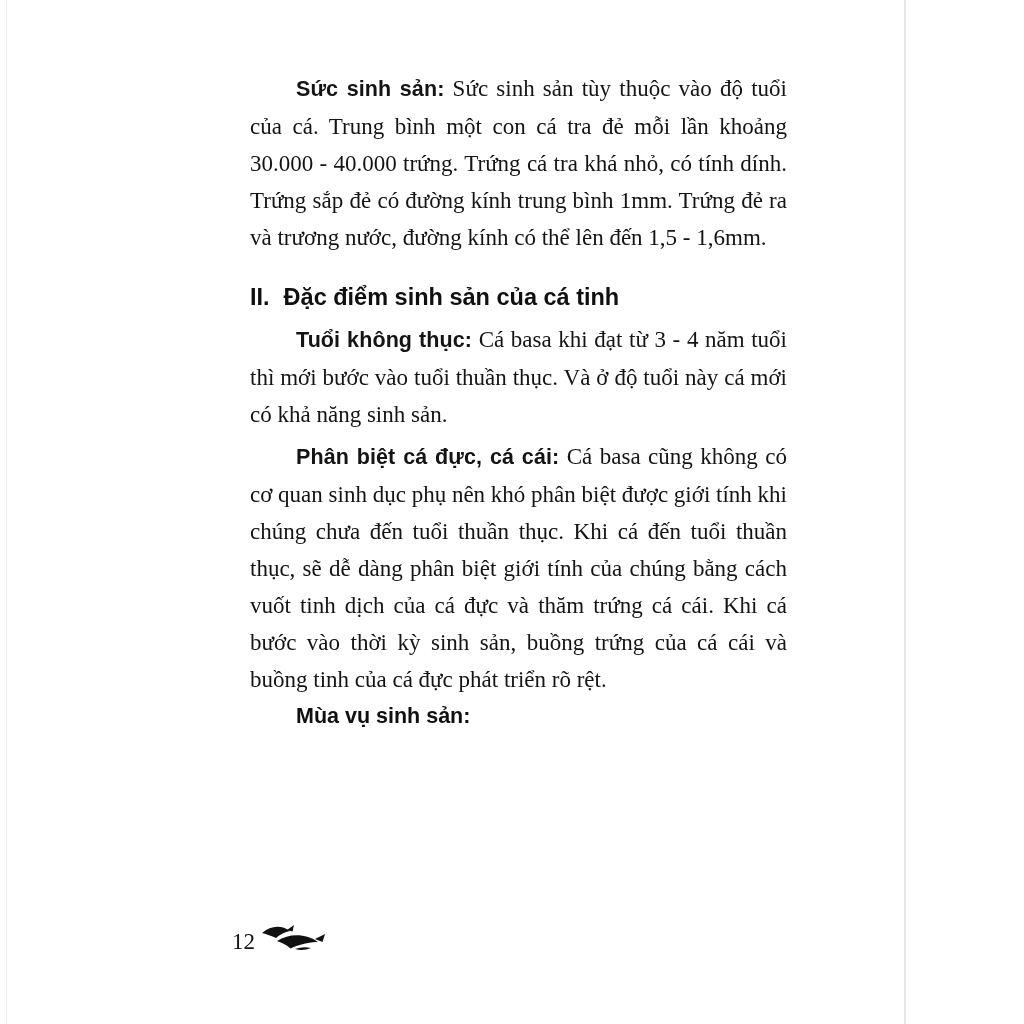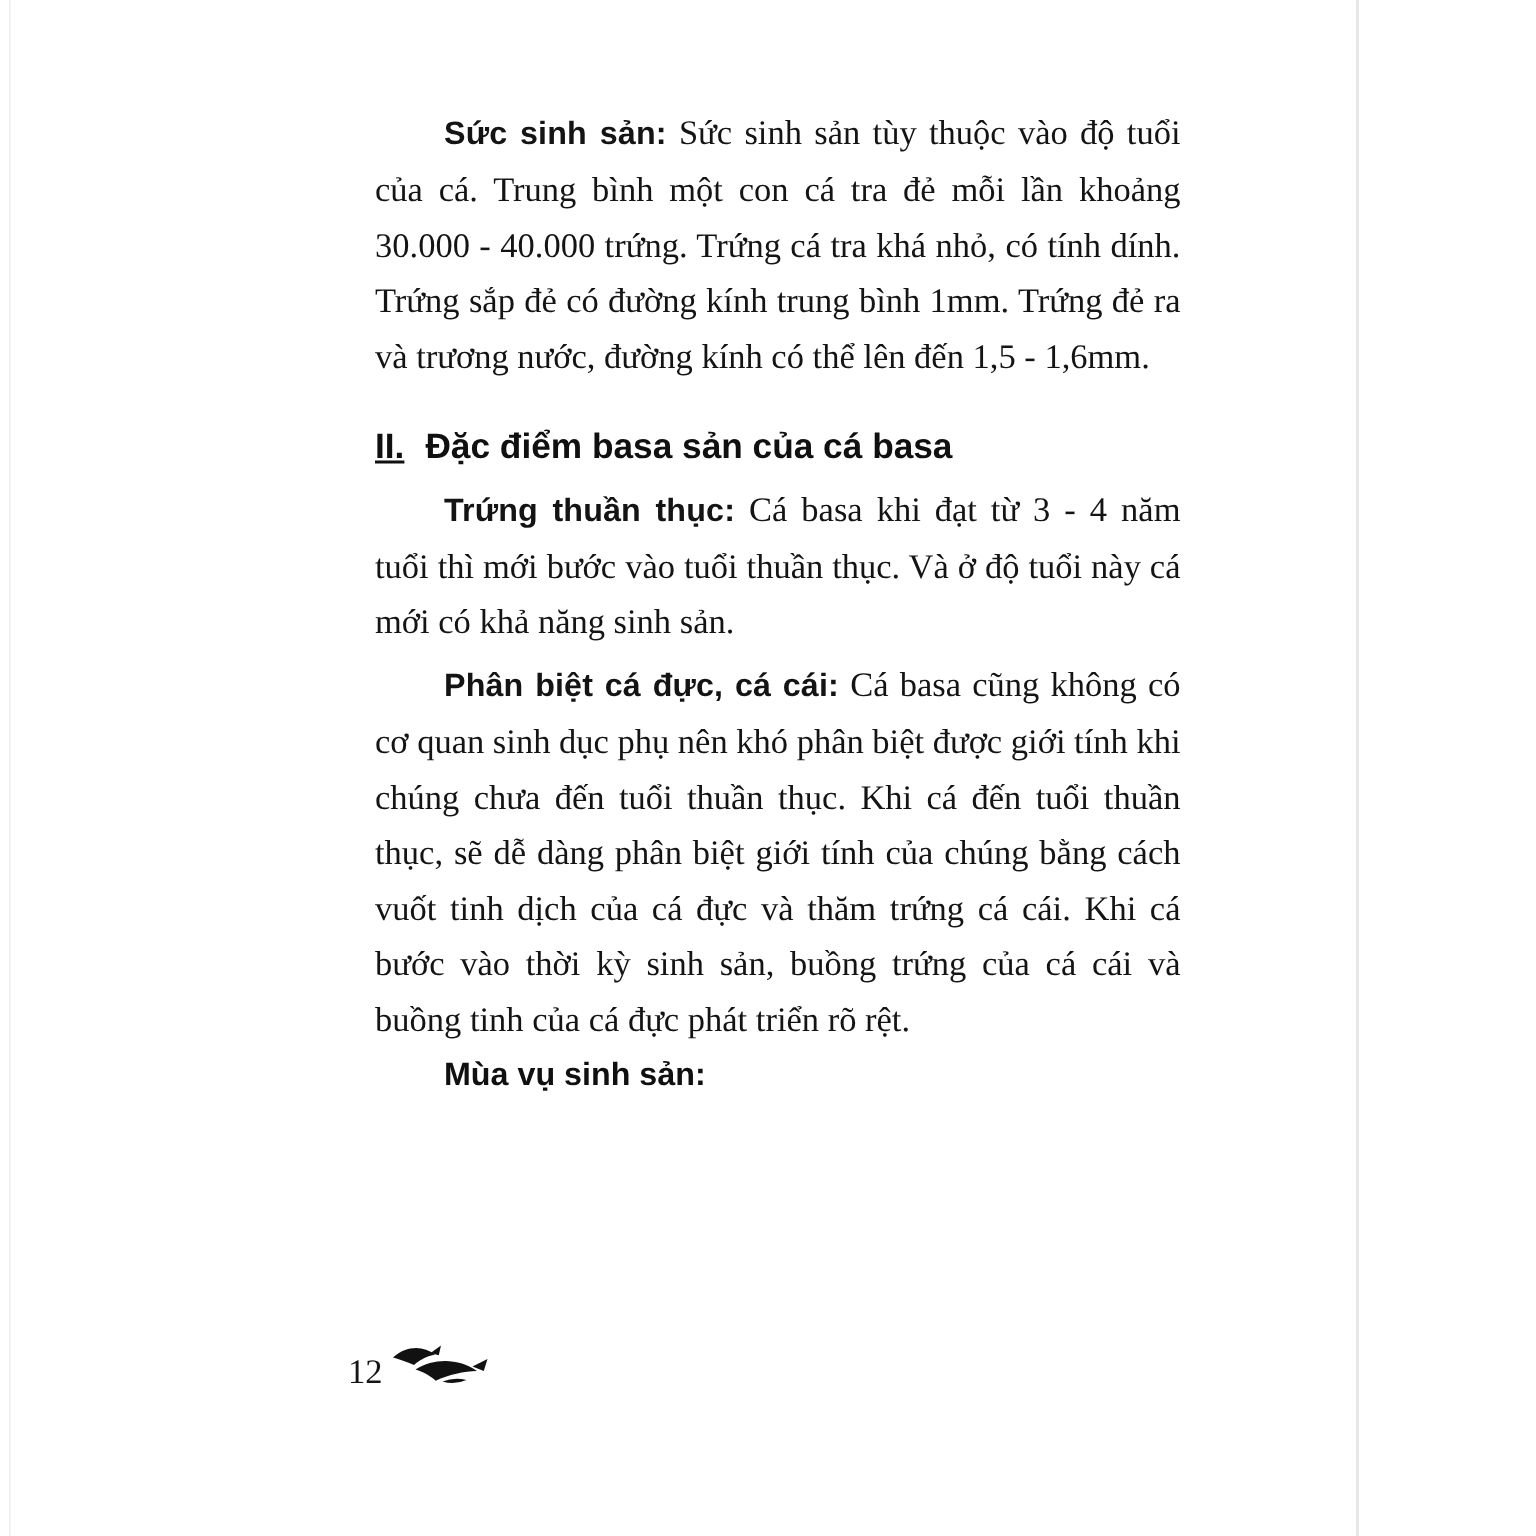--- a/index.html
+++ b/index.html
@@ -46,35 +46,35 @@
   h2.section-heading {
     margin-top: 24px;
     margin-bottom: 7px;
     font-family: "Liberation Sans", sans-serif;
     font-weight: 700;
     font-size: 23.5px;
     line-height: 34px;
     text-align: left;
     color: #101010;
   }
-  h2.section-heading .numeral { margin-right: 14px; text-decoration: underline; }
+  h2.section-heading .numeral { margin-right: 14px; }
   .subheading {
     margin-top: 0;
     margin-bottom: 4px;
     padding-left: 46px;
     font-family: "Liberation Sans", sans-serif;
     font-weight: 700;
     font-size: 21.5px;
     line-height: 37px;
     text-align: left;
     color: #101010;
   }
   .footer {
     position: absolute;
-    left: 232px; top: 892px;
+    left: 232px; top: 920px;
     display: flex;
     align-items: flex-end;
     gap: 2px;
   }
   .page-number {
     font-size: 23px;
     line-height: 28px;
     color: #141414;
   }
   .ornament { display: inline-block; margin-left: 2px; }
@@ -83,23 +83,23 @@
 <body>
 
 <div class="scan-canvas">
   <div class="edge-left"></div>
   <div class="edge-right"></div>
 
   <div class="text-block">
 
     <p class="para"><b class="lead">Sức sinh sản:</b><span> Sức sinh sản tùy thuộc vào độ tuổi của cá. Trung bình một con cá tra đẻ mỗi lần khoảng 30.000 - 40.000 trứng. Trứng cá tra khá nhỏ, có tính dính. Trứng sắp đẻ có đường kính trung bình 1mm. Trứng đẻ ra và trương nước, đường kính có thể lên đến 1,5 - 1,6mm.</span></p>
 
-    <h2 class="section-heading"><span class="numeral">II.</span><span>Đặc điểm basa sản của cá basa</span></h2>
+    <h2 class="section-heading"><span class="numeral">II.</span><span>Đặc điểm sinh sản của cá tinh</span></h2>
 
-    <p class="para"><b class="lead">Trứng thuần thục:</b><span> Cá basa khi đạt từ 3 - 4 năm tuổi thì mới bước vào tuổi thuần thục. Và ở độ tuổi này cá mới có khả năng sinh sản.</span></p>
+    <p class="para"><b class="lead">Tuổi không thục:</b><span> Cá basa khi đạt từ 3 - 4 năm tuổi thì mới bước vào tuổi thuần thục. Và ở độ tuổi này cá mới có khả năng sinh sản.</span></p>
 
     <p class="para"><b class="lead">Phân biệt cá đực, cá cái:</b><span> Cá basa cũng không có cơ quan sinh dục phụ nên khó phân biệt được giới tính khi chúng chưa đến tuổi thuần thục. Khi cá đến tuổi thuần thục, sẽ dễ dàng phân biệt giới tính của chúng bằng cách vuốt tinh dịch của cá đực và thăm trứng cá cái. Khi cá bước vào thời kỳ sinh sản, buồng trứng của cá cái và buồng tinh của cá đực phát triển rõ rệt.</span></p>
 
     <div class="subheading">Mùa vụ sinh sản:</div>
 
 
   </div>
 
   <div class="footer">
     <span class="page-number">12</span>

